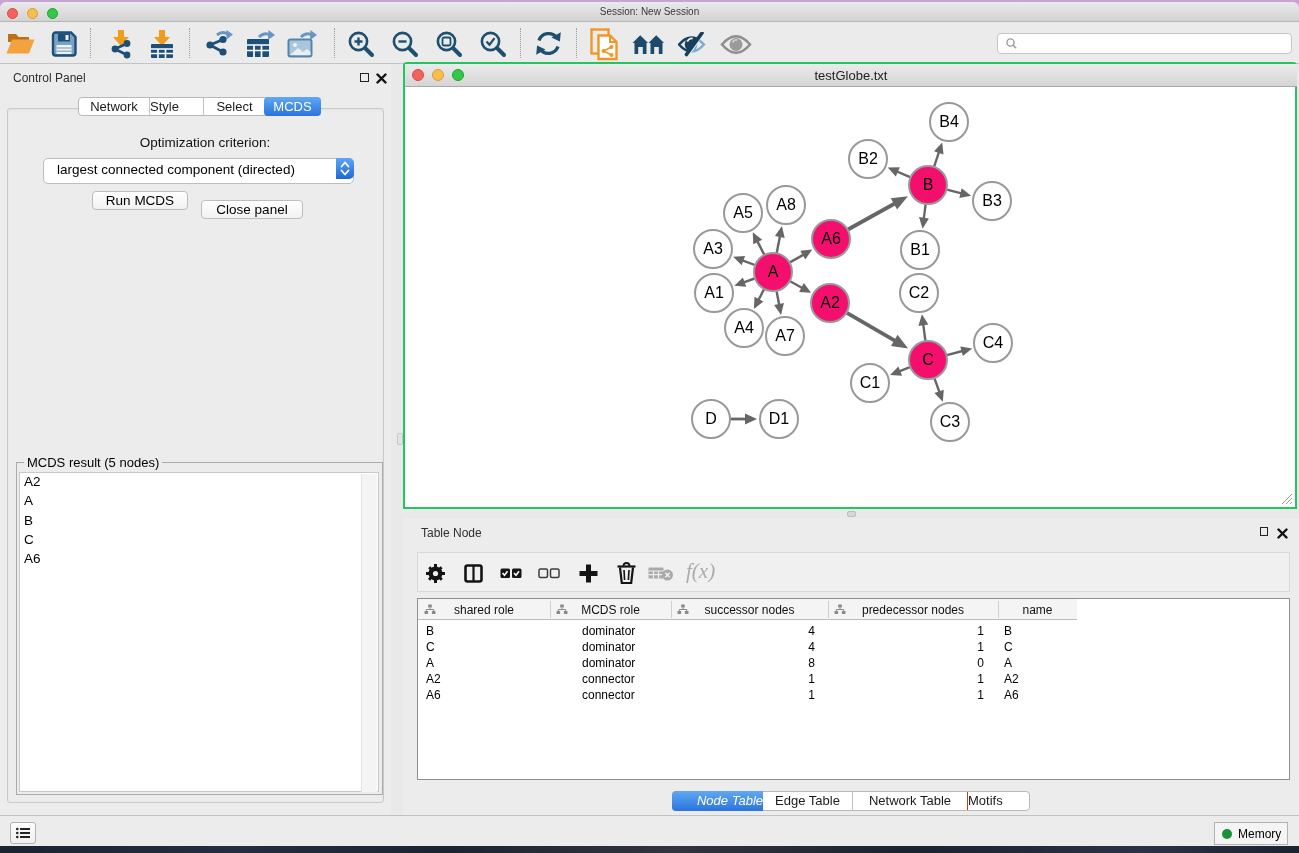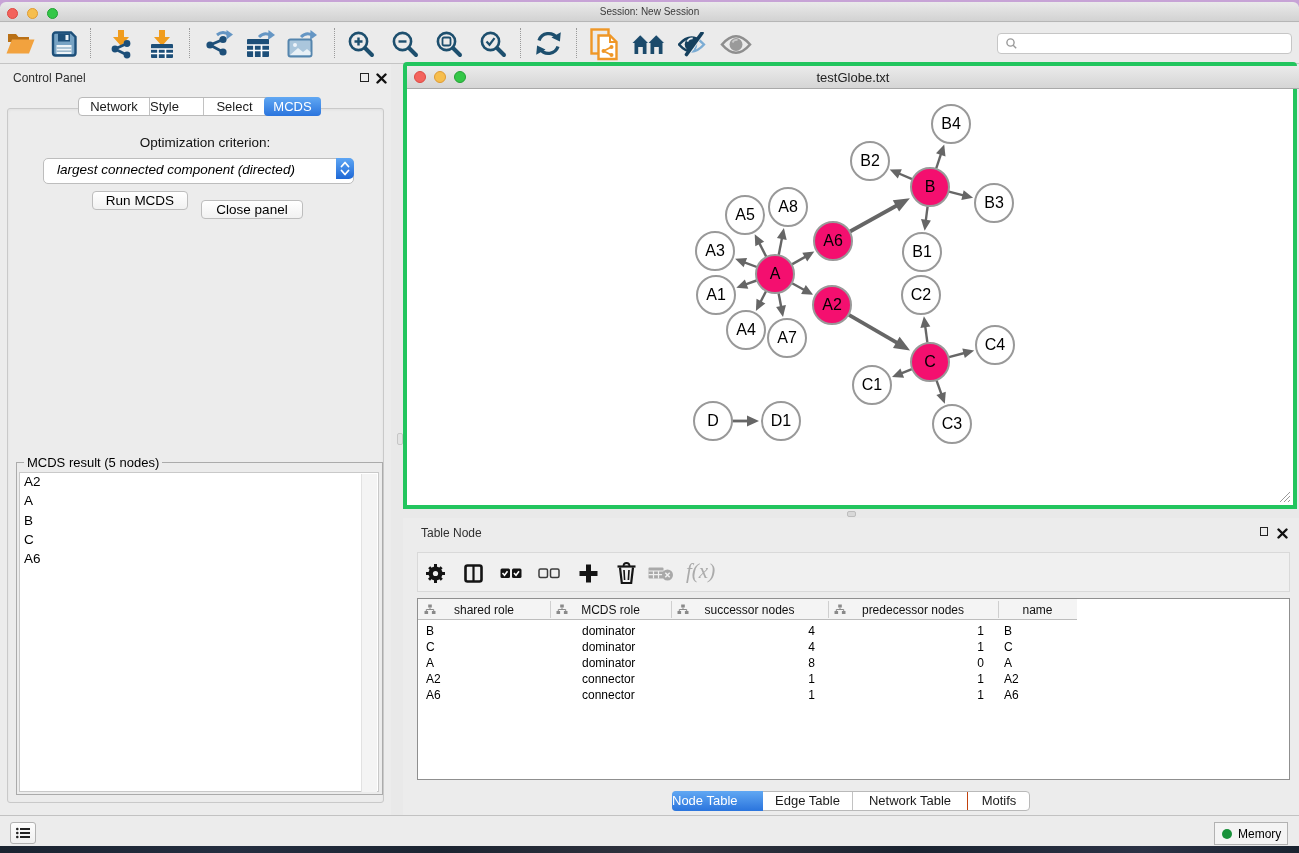--- a/index.html
+++ b/index.html
@@ -155,21 +155,21 @@
   <div class="abs" style="left:7px;top:44px;width:377px;height:695px;background:#ececec;border:1px solid #c9c9c9;border-radius:3px;box-shadow:inset 0 1px 3px rgba(0,0,0,0.05);"></div>
 
   <div class="abs" style="left:78px;top:33px;width:243px;height:19px;background:#fff;border:1px solid #b9b9b9;border-radius:4px;font-size:13px;color:#1a1a1a;">
     <div class="abs" style="left:0;top:0;width:71px;height:17px;line-height:17px;text-align:center;border-right:1px solid #c2c2c2;">Network</div>
     <div class="abs" style="left:71px;top:0;width:54px;height:17px;line-height:17px;text-align:left;border-right:1px solid #c2c2c2;">Style</div>
     <div class="abs" style="left:125px;top:0;width:61px;height:17px;line-height:17px;text-align:center;">Select</div>
     <div class="abs" style="left:185px;top:-1px;width:57px;height:19px;line-height:19px;text-align:center;background:linear-gradient(#61a8f3,#2a74dd);color:#fff;border-radius:4px;">MCDS</div>
   </div>
   <div class="abs" style="left:0;top:71px;width:391px;height:14px;text-align:center;font-size:13.5px;color:#111;padding-left:19px;">Optimization criterion:</div>
 
-  <div class="abs" style="left:43px;top:94px;width:311px;height:26px;background:#fff;border:1px solid #bdbdbd;border-radius:5px;font-style:italic;">
+  <div class="abs" style="left:43px;top:94px;width:311px;height:26px;background:#fff;border:1px solid #bdbdbd;border-radius:5px;">
     <div style="font-size:13.5px;color:#000;padding:3px 0 0 13px;">largest connected component (directed)</div>
     <div class="abs" style="right:-1px;top:-1px;width:18px;height:21px;background:linear-gradient(#5ea6f4,#1e68d6);border-radius:0 5px 5px 0;">
       <svg width="18" height="21" viewBox="0 0 18 21">
           <path d="M5.5 8.5 L9 4.5 L12.5 8.5" fill="none" stroke="#fff" stroke-width="1.8" stroke-linejoin="round" stroke-linecap="round"></path>
           <path d="M5.5 12.5 L9 16.5 L12.5 12.5" fill="none" stroke="#fff" stroke-width="1.8" stroke-linejoin="round" stroke-linecap="round"></path>
         </svg>
     </div>
   </div>
   <div class="abs" style="left:92px;top:127px;width:96px;height:19px;background:linear-gradient(#ffffff,#f1f1f1);border:1px solid #bdbdbd;border-radius:4px;text-align:center;font-size:13.5px;line-height:17px;color:#000;">Run MCDS</div>
   <div class="abs" style="left:201px;top:136px;width:102px;height:19px;background:linear-gradient(#ffffff,#f1f1f1);border:1px solid #bdbdbd;border-radius:4px;text-align:center;font-size:13.5px;line-height:17px;color:#000;">Close panel</div>
@@ -178,21 +178,21 @@
   <div class="abs" style="left:24px;top:391px;font-size:13px;color:#000;background:#ececec;padding:0 3px;">MCDS result (5 nodes)</div>
   <div class="abs" style="left:19px;top:408px;width:360px;height:320px;background:#fff;border:1px solid #c9c9c9;">
     <div class="abs" style="right:1px;top:1px;width:16px;height:318px;background:#f4f4f4;border-left:1px solid #e2e2e2;"></div>
     <div style="font-size:13.5px;color:#000;padding:0 0 0 4px;margin-top:-1px;line-height:19.25px;">A2<br>A<br>B<br>C<br>A6</div>
   </div>
 </div>
 
 <div class="abs" style="left:397px;top:433px;width:6px;height:12px;background:#e3e3e3;border:1px solid #c6c6c6;border-radius:2px;"></div>
 <div class="abs" style="left:847px;top:511px;width:9px;height:6px;background:#d8d8d8;border:1px solid #bdbdbd;border-radius:2px;"></div>
 
-<div class="abs" style="left:403px;top:62px;width:894px;height:447px;border:4px solid #22c55e;background:#fff;border-radius:4px 4px 0 0;">
+<div class="abs" style="left:403px;top:62px;width:894px;height:447px;border:2px solid #22c55e;background:#fff;border-radius:4px 4px 0 0;">
   <svg class="abs" style="left:0px;top:0px;" width="6" height="6" viewBox="0 0 6 6">
       <path d="M0 0 H6 L0 6 Z" fill="#2d5a9e"></path>
     </svg>
   <div class="abs" style="left:0;top:0;width:892px;height:23px;background:linear-gradient(#ebebeb,#d5d5d5);border-bottom:1px solid #a9a9a9;">
     <div class="abs" style="left:7px;top:5px;width:12px;height:12px;border-radius:50%;background:#f3635d;border:0.5px solid #dd4942;"></div>
     <div class="abs" style="left:27px;top:5px;width:12px;height:12px;border-radius:50%;background:#f6be4e;border:0.5px solid #df9b32;"></div>
     <div class="abs" style="left:47px;top:5px;width:12px;height:12px;border-radius:50%;background:#34c748;border:0.5px solid #23a135;"></div>
     <div style="text-align:center;font-size:13px;color:#222;padding-top:4px;">testGlobe.txt</div>
   </div>
   <svg class="abs" style="left:0;top:24px;" width="893" height="422" font-family="&quot;Liberation Sans&quot;,sans-serif">
@@ -388,24 +388,24 @@
 <div class="abs" style="left:466px;top:73px;width:100px;text-align:right;font-size:12px;color:#000;">1</div>
 <div class="abs" style="left:586px;top:73px;font-size:12px;color:#000;">A2</div>
 <div class="abs" style="left:8px;top:89px;font-size:12px;color:#000;">A6</div>
 <div class="abs" style="left:164px;top:89px;font-size:12px;color:#000;">connector</div>
 <div class="abs" style="left:297px;top:89px;width:100px;text-align:right;font-size:12px;color:#000;">1</div>
 <div class="abs" style="left:466px;top:89px;width:100px;text-align:right;font-size:12px;color:#000;">1</div>
 <div class="abs" style="left:586px;top:89px;font-size:12px;color:#000;">A6</div>
   </div>
 
   <div class="abs" style="left:269px;top:273px;width:358px;height:20px;background:#fff;border:1px solid #b9b9b9;border-radius:4px;font-size:13px;color:#1a1a1a;">
-    <div class="abs" style="left:-1px;top:-1px;width:91px;height:20px;line-height:20px;text-align:left;background:linear-gradient(#61a8f3,#2a74dd);color:#fff;border-radius:4px 0 0 4px;">Node Table</div>
+    <div class="abs" style="left:-1px;top:-1px;width:91px;height:20px;line-height:20px;text-align:right;background:linear-gradient(#61a8f3,#2a74dd);color:#fff;border-radius:4px 0 0 4px;font-style:italic;">Node Table</div>
     <div class="abs" style="left:90px;top:0;width:90px;height:18px;line-height:18px;text-align:center;border-right:1px solid #c2c2c2;">Edge Table</div>
     <div class="abs" style="left:180px;top:0;width:115px;height:18px;line-height:18px;text-align:center;border-right:1px solid #c2410c;">Network Table</div>
-    <div class="abs" style="left:295px;top:0;width:62px;height:14px;line-height:18px;text-align:center;">Motifs</div>
+    <div class="abs" style="left:295px;top:0;width:62px;height:14px;line-height:18px;">Motifs</div>
   </div>
 </div>
 
 <div class="abs" style="left:0;top:815px;width:1299px;height:1px;background:#c2c2c2;"></div>
 <div class="abs" style="left:0;top:816px;width:1299px;height:30px;background:#ececec;">
   <div class="abs" style="left:10px;top:6px;width:26px;height:22px;background:linear-gradient(#fdfdfd,#f0f0f0);border:1px solid #b2b2b2;border-radius:3px;">
     <svg width="14" height="12" style="position:absolute;left:5px;top:4px;" viewBox="0 0 14 12">
         <circle cx="1.3" cy="2" r="1.3" fill="#222"></circle>
         <circle cx="1.3" cy="6" r="1.3" fill="#222"></circle>
         <circle cx="1.3" cy="10" r="1.3" fill="#222"></circle>

